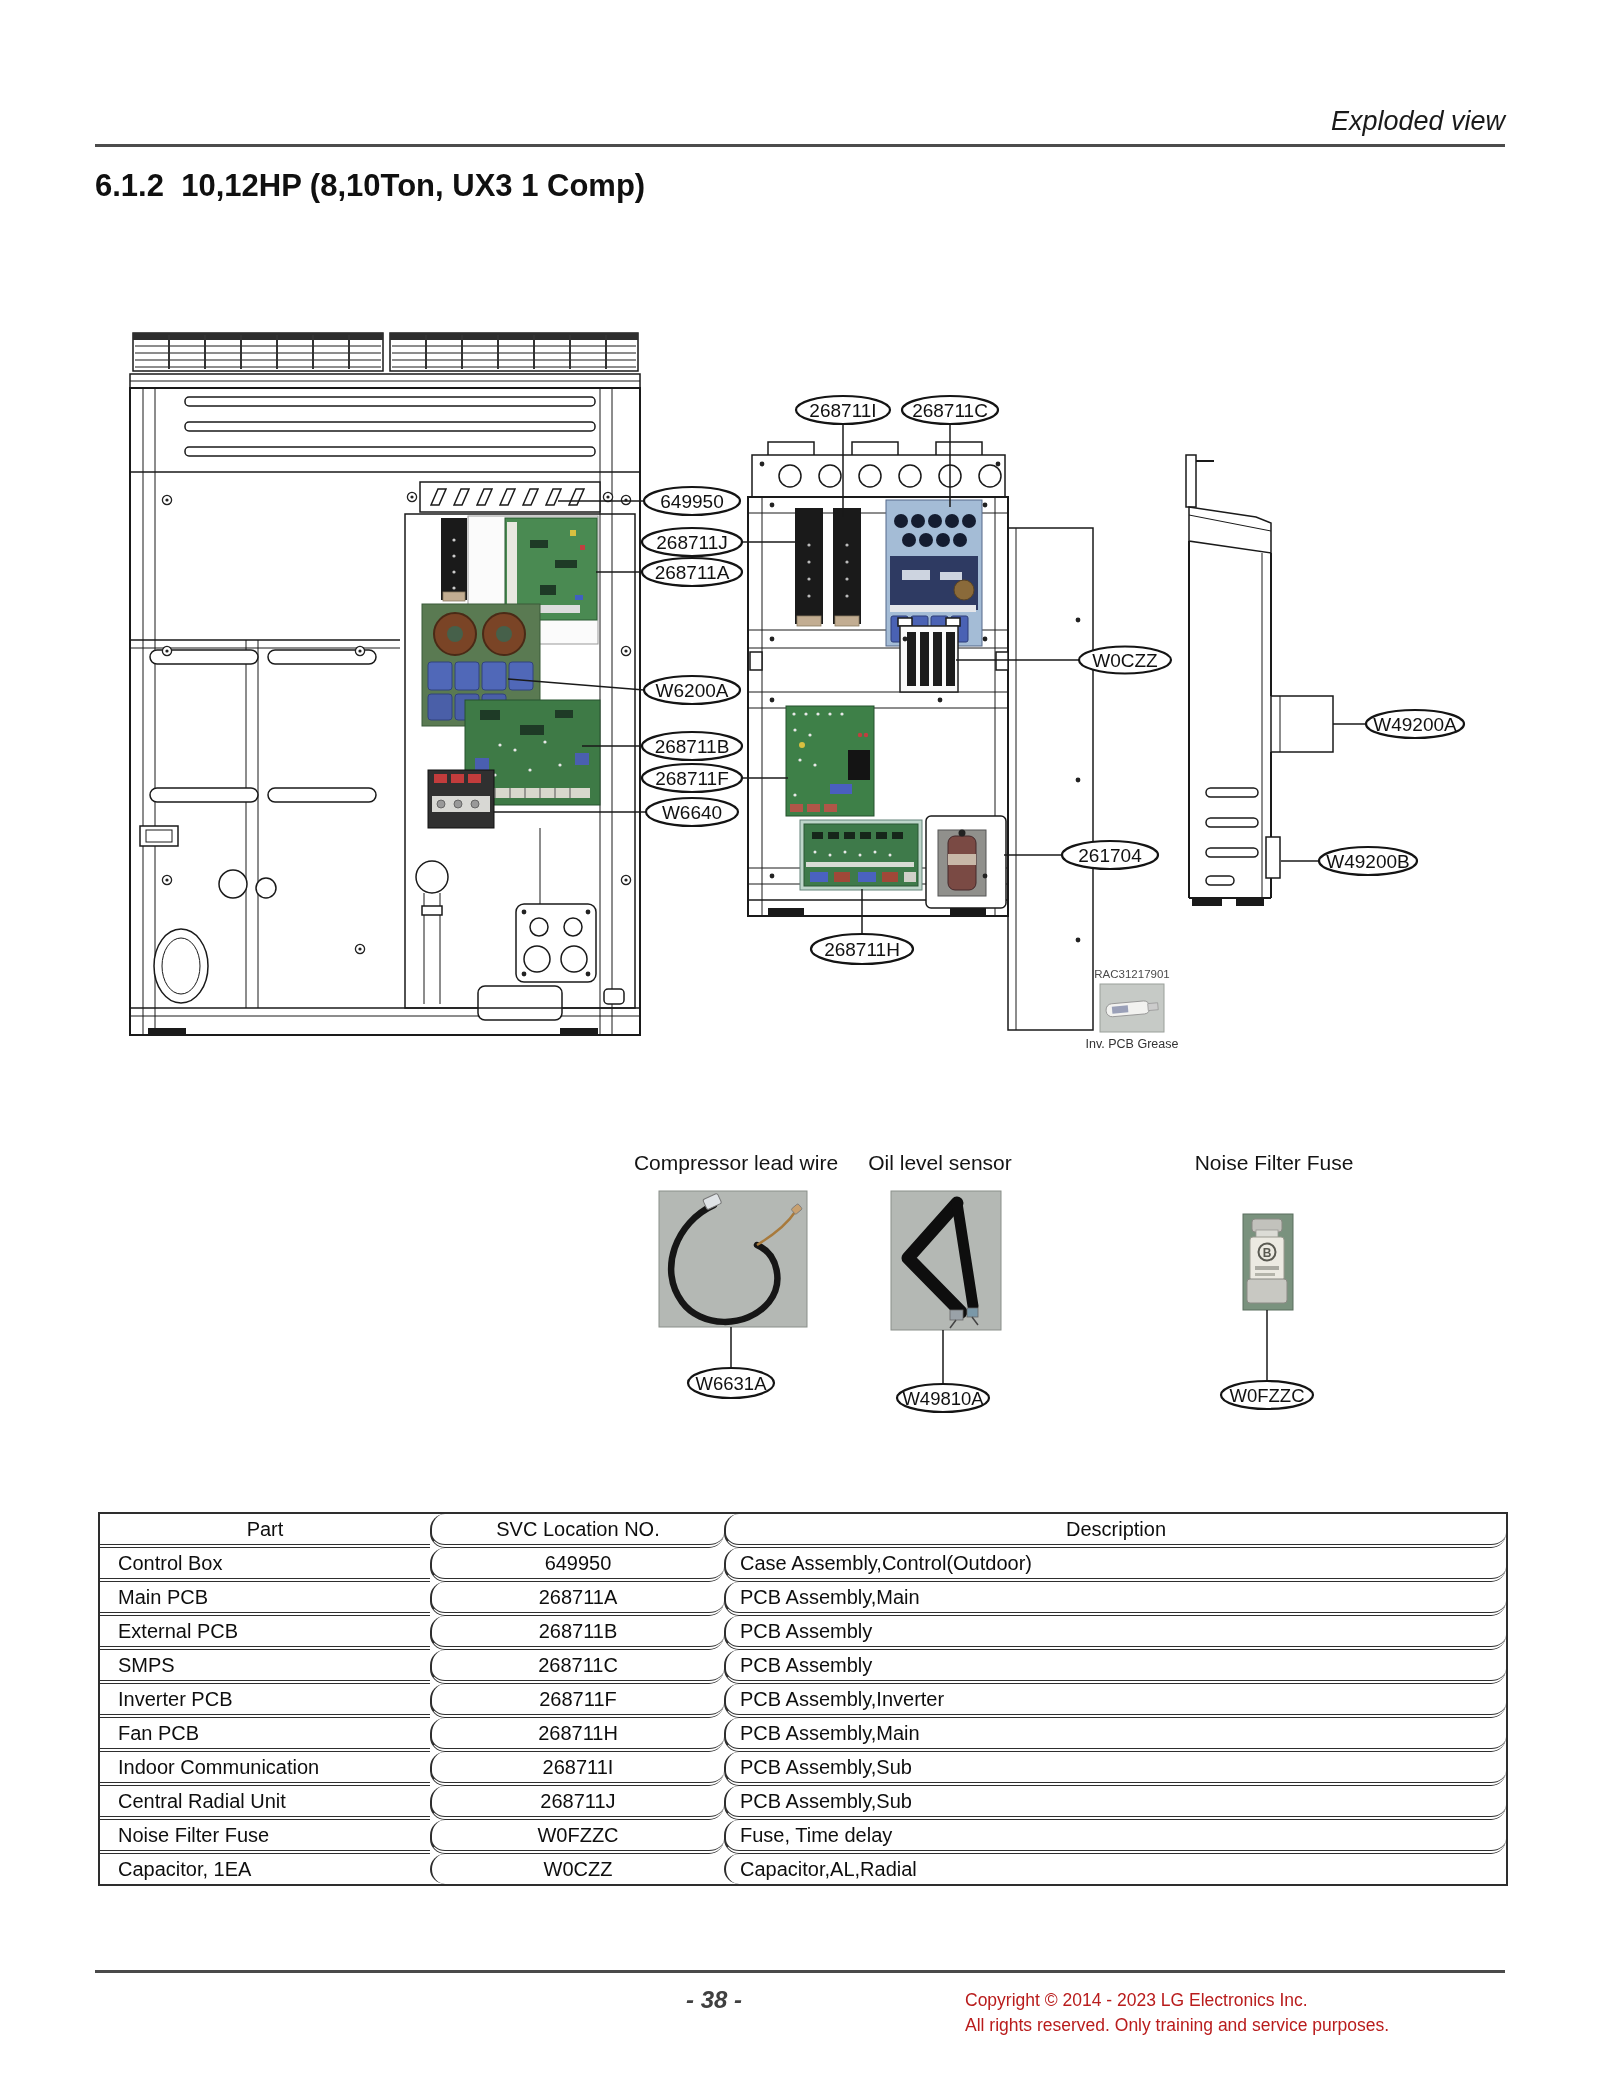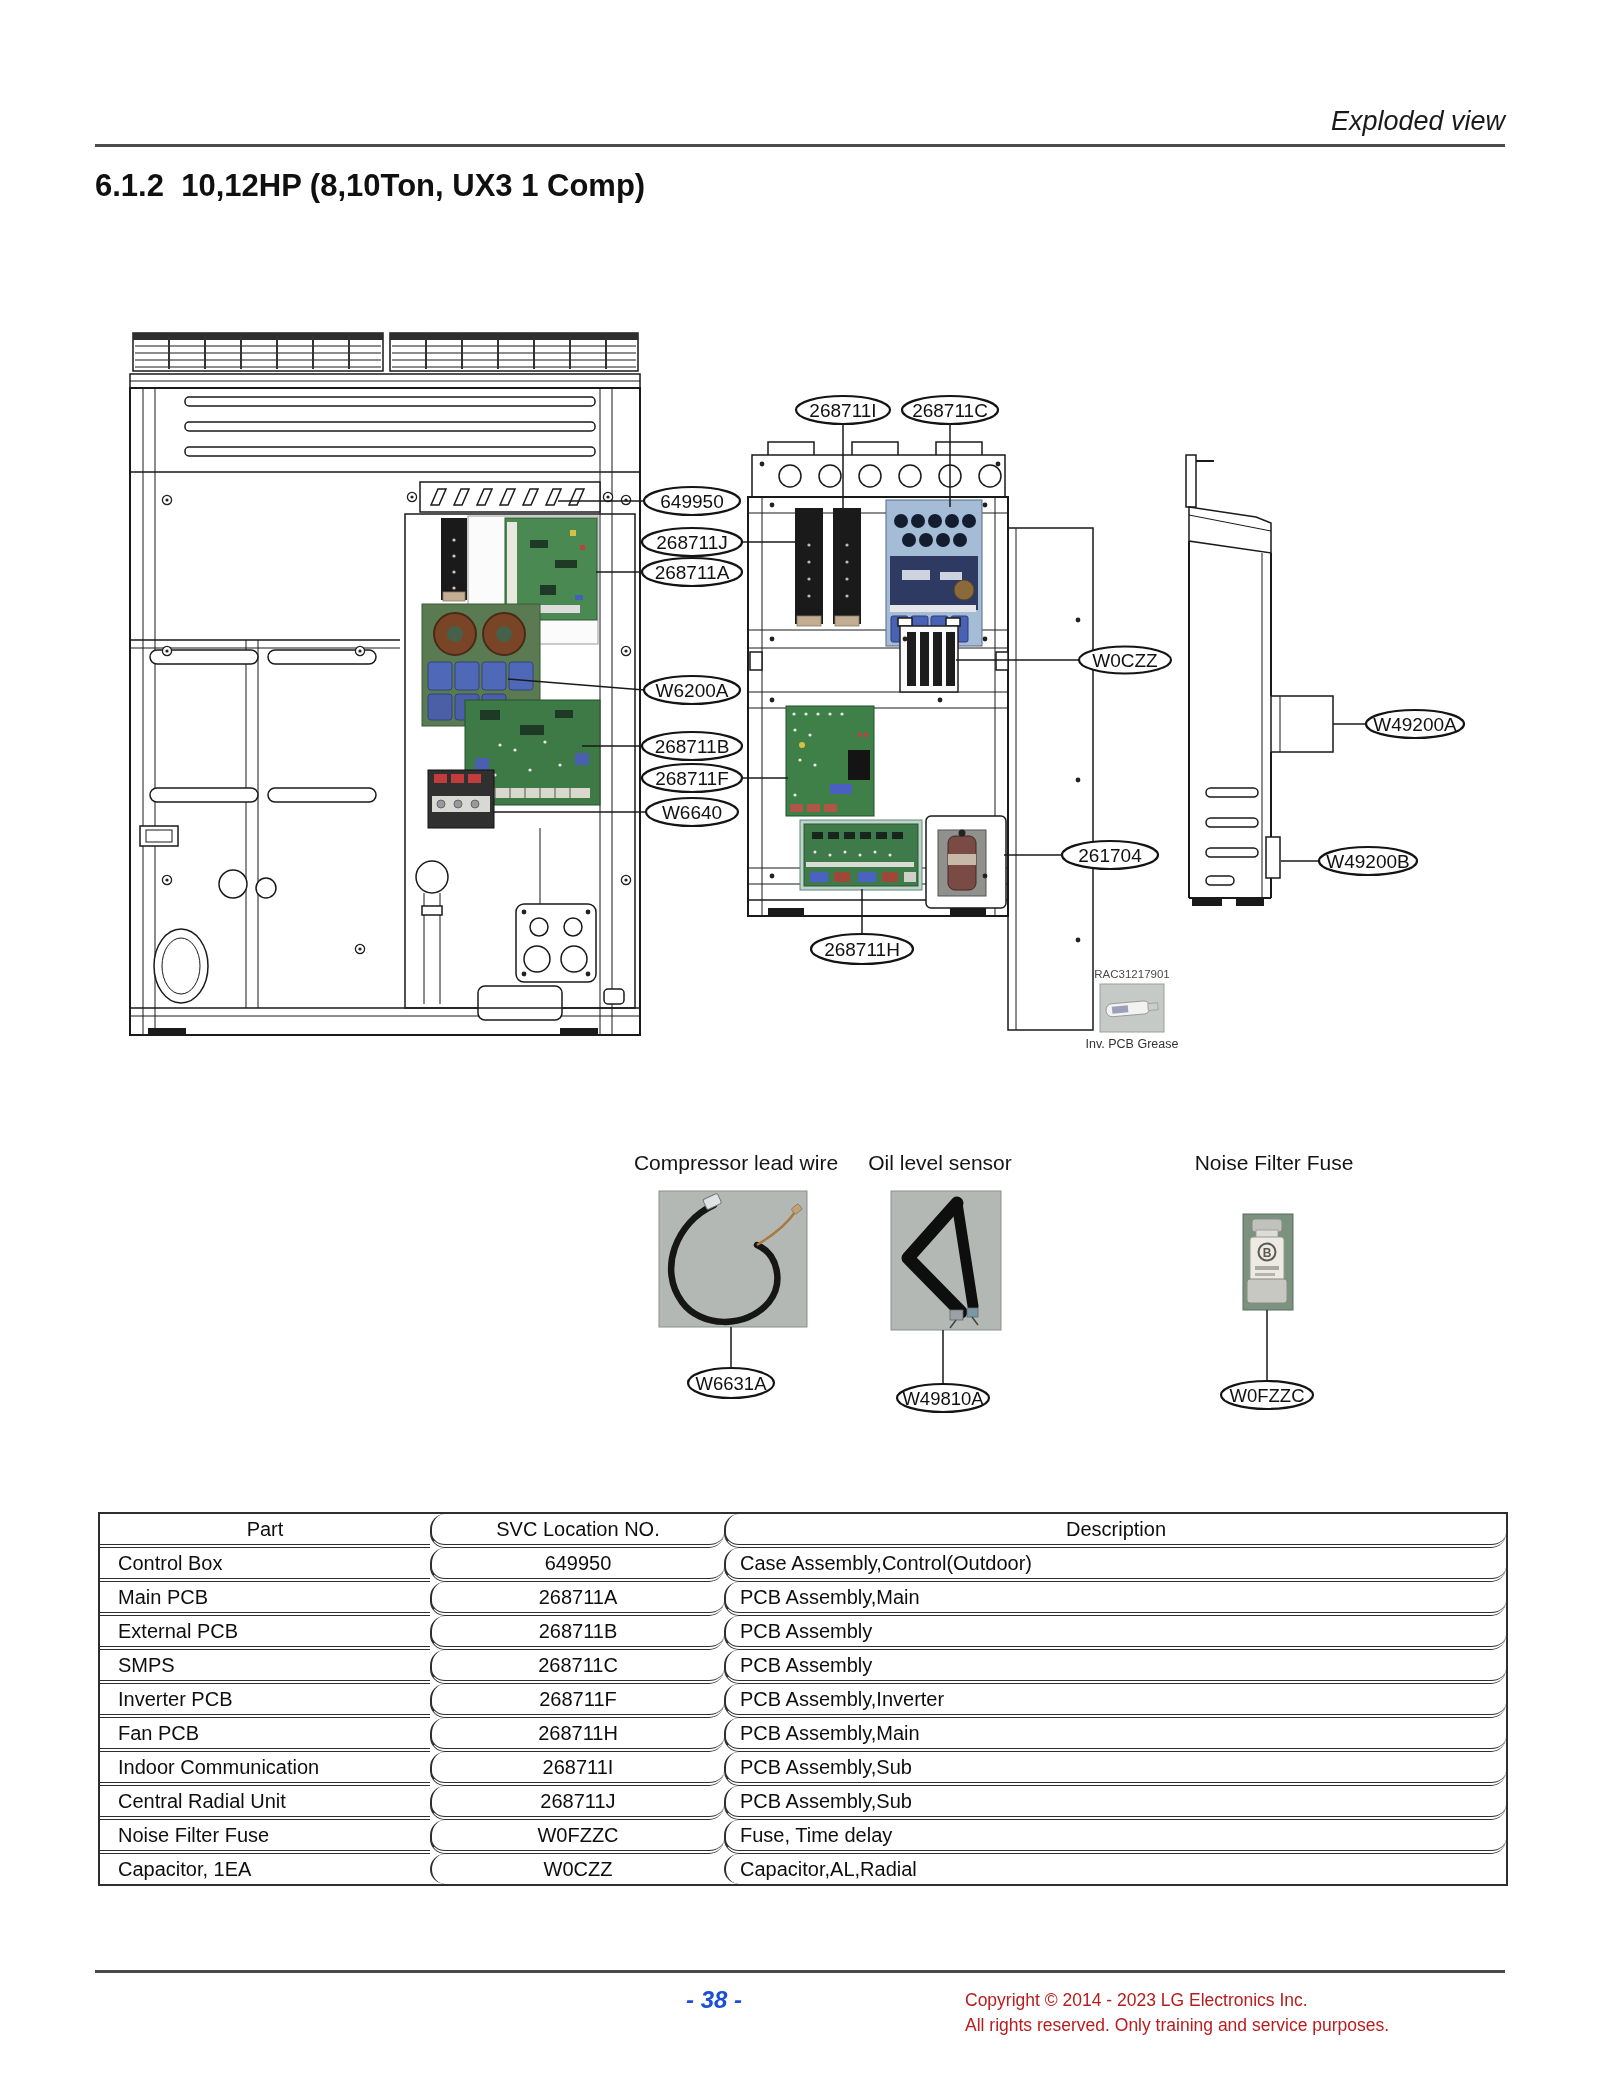--- a/index.html
+++ b/index.html
@@ -31,21 +31,21 @@
   .parts-table th{font-weight:normal;height:30px;text-align:center;border-bottom:4px double #2e2e2e;padding:0;}
   .parts-table td{height:30px;border-bottom:4px double #2e2e2e;padding:0;vertical-align:middle;}
   .parts-table tr:last-child td{border-bottom:none;}
   .parts-table .vln{border-left:2px solid #2e2e2e;border-radius:15px;}
   .parts-table .c1{padding-left:18px;text-align:left;}
   .parts-table .c2{text-align:center;}
   .parts-table .c3{padding-left:14px;text-align:left;}
 
   .footer-rule{position:absolute;top:1970px;left:95px;width:1410px;border-top:3px solid #4a4a4a;}
   .page-number{position:absolute;top:1986px;left:0;width:1428px;text-align:center;
-    font-size:24px;font-weight:bold;font-style:italic;color:#1d4ed8;}
+    font-size:24px;font-weight:bold;font-style:italic;color:#404040;}
   .copyright{position:absolute;top:1988px;left:965px;font-size:17.5px;line-height:25px;color:#b91c1c;}
 </style>
 </head>
 <body>
 
 <div class="page">
 
   <div class="hdr-label">Exploded view</div>
   <div class="hdr-rule"></div>
   <div class="page-title">6.1.2  10,12HP (8,10Ton, UX3 1 Comp)</div>

